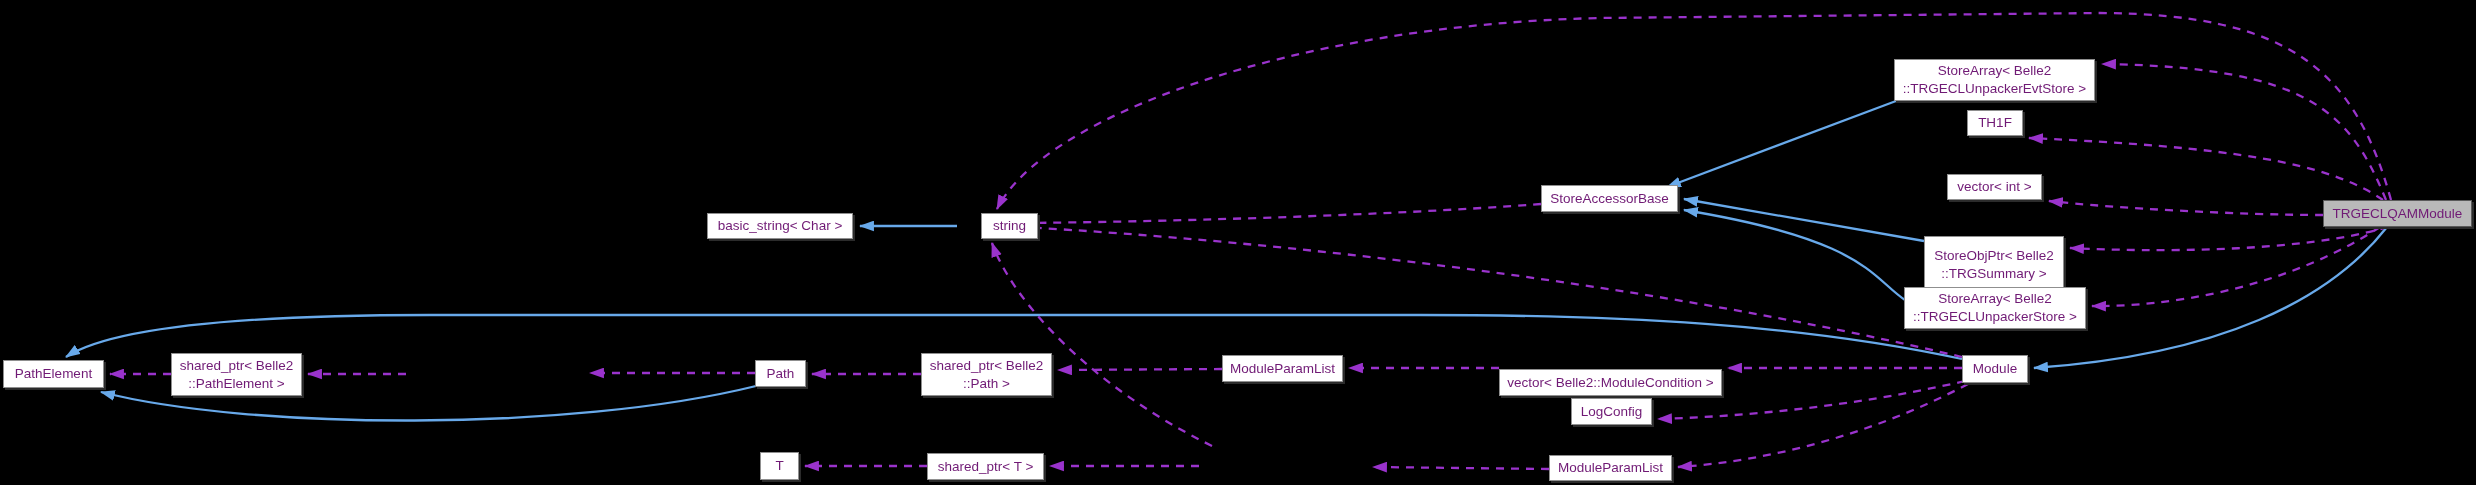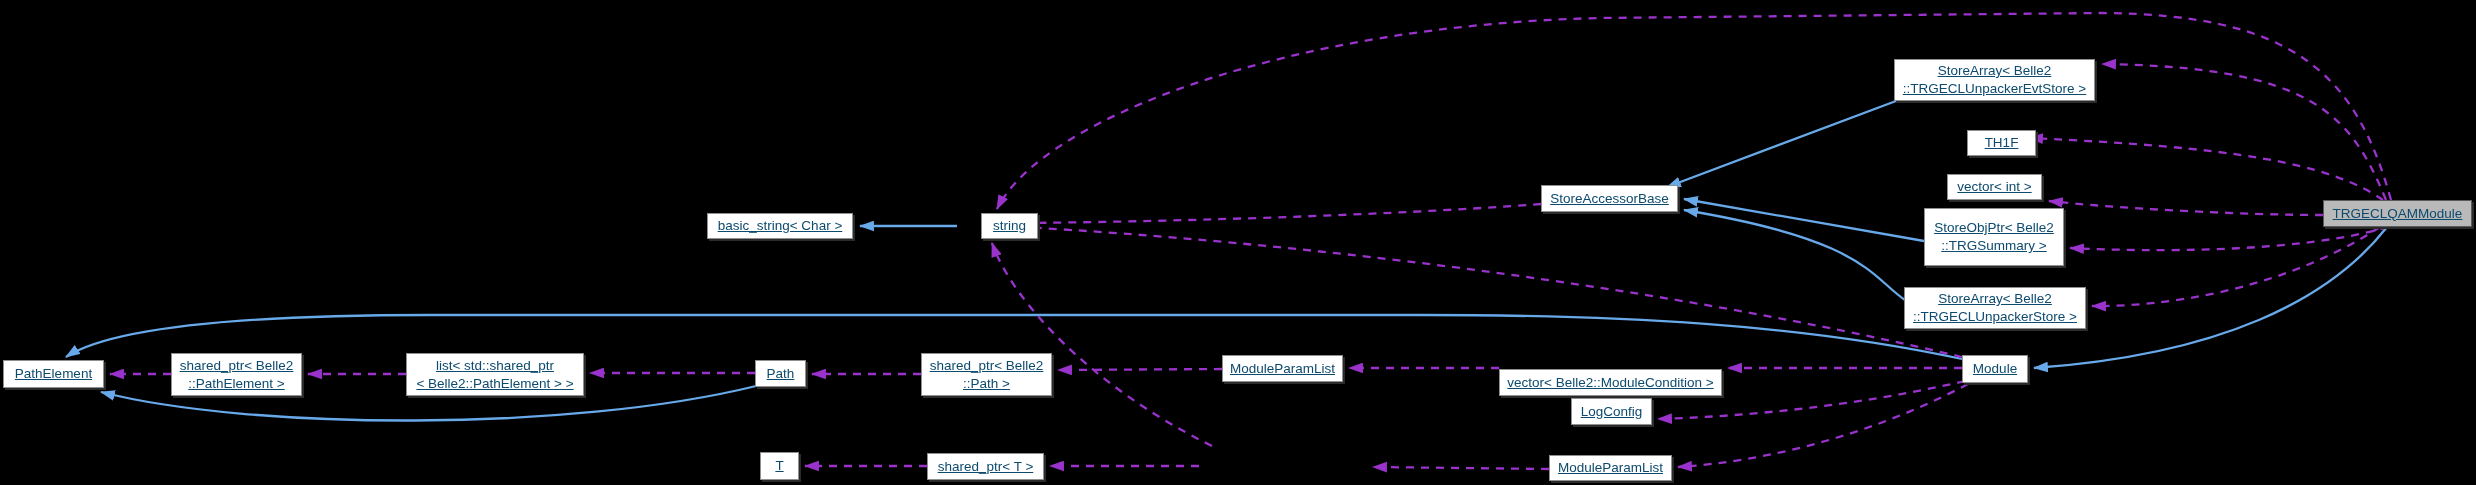--- a/index.html
+++ b/index.html
@@ -5,25 +5,24 @@
   html,body{margin:0;padding:0;background:#000;}
   #stage{
     position:relative;width:2476px;height:485px;background:#000;overflow:hidden;
     font-family:"Liberation Sans","DejaVu Sans",sans-serif;
   }
   #edges{position:absolute;left:0;top:0;}
   .node{
     position:absolute;box-sizing:border-box;
     background:#ffffff;border:1px solid #8f8f8f;
     box-shadow:2px 2px 0 #2b2b2b;
-    color:#0c4a6e;font-size:13.5px;line-height:18px;
+    color:#701a75;font-size:13.5px;line-height:18px;
     display:flex;align-items:center;justify-content:center;
     text-align:center;white-space:pre-line;overflow:hidden;
     cursor:pointer;
-    text-decoration:underline;
   }
   .node.hl{background:#b9b9b9;border:1px solid #5a5a5a;}
   .e-inh{fill:none;stroke:#68a9ea;stroke-width:2.3;}
   .e-use{fill:none;stroke:#9a33cc;stroke-width:2.3;stroke-dasharray:8 7;}
 </style>
 </head>
 <body>
 
 <div id="stage">
 
@@ -70,41 +69,39 @@
 
   <div class="node" style="left:707px;top:213px;width:146px;height:26px">basic_string&lt; Char &gt;</div>
 
   <div class="node" style="left:981px;top:213px;width:57px;height:26px">string</div>
 
   <div class="node" style="left:1541px;top:185px;width:137px;height:27px">StoreAccessorBase</div>
 
   <div class="node" style="left:1894px;top:59px;width:201px;height:42px">StoreArray&lt; Belle2
 ::TRGECLUnpackerEvtStore &gt;</div>
 
-  <div class="node" style="left:1967px;top:130px;width:69px;height:26px">TH1F</div>
+  <div class="node" style="left:1967px;top:110px;width:56px;height:26px">TH1F</div>
 
   <div class="node" style="left:1947px;top:174px;width:95px;height:26px">vector&lt; int &gt;</div>
 
-  <div class="node" style="left:1924px;top:208px;width:140px;height:58px">StoreObjPtr&lt; Belle2
+  <div class="node" style="left:1924px;top:236px;width:140px;height:58px">StoreObjPtr&lt; Belle2
 ::TRGSummary &gt;</div>
 
   <div class="node" style="left:1904px;top:287px;width:182px;height:42px">StoreArray&lt; Belle2
 ::TRGECLUnpackerStore &gt;</div>
 
   <div class="node hl" style="left:2323px;top:200px;width:149px;height:27px">TRGECLQAMModule</div>
 
   <div class="node" style="left:1962px;top:355px;width:66px;height:28px">Module</div>
 
   <div class="node" style="left:3px;top:360px;width:101px;height:28px">PathElement</div>
 
   <div class="node" style="left:171px;top:353px;width:131px;height:43px">shared_ptr&lt; Belle2
 ::PathElement &gt;</div>
 
-  <div class="node" style="left:406px;top:353px;width:178px;height:43px">list&lt; std::shared_ptr
-&lt; Belle2::PathElement &gt; &gt;</div>
 
   <div class="node" style="left:755px;top:360px;width:51px;height:27px">Path</div>
 
   <div class="node" style="left:921px;top:353px;width:131px;height:43px">shared_ptr&lt; Belle2
 ::Path &gt;</div>
 
   <div class="node" style="left:1222px;top:355px;width:121px;height:27px">ModuleParamList</div>
 
   <div class="node" style="left:1499px;top:369px;width:223px;height:27px">vector&lt; Belle2::ModuleCondition &gt;</div>
 

